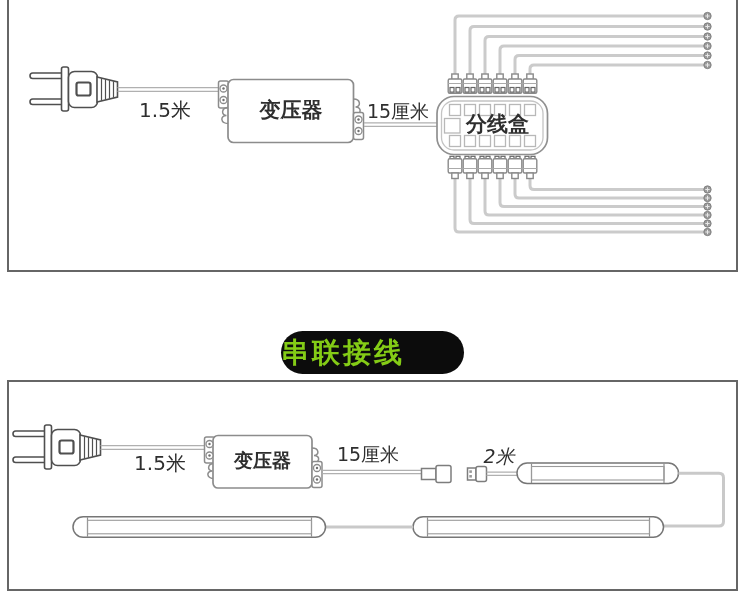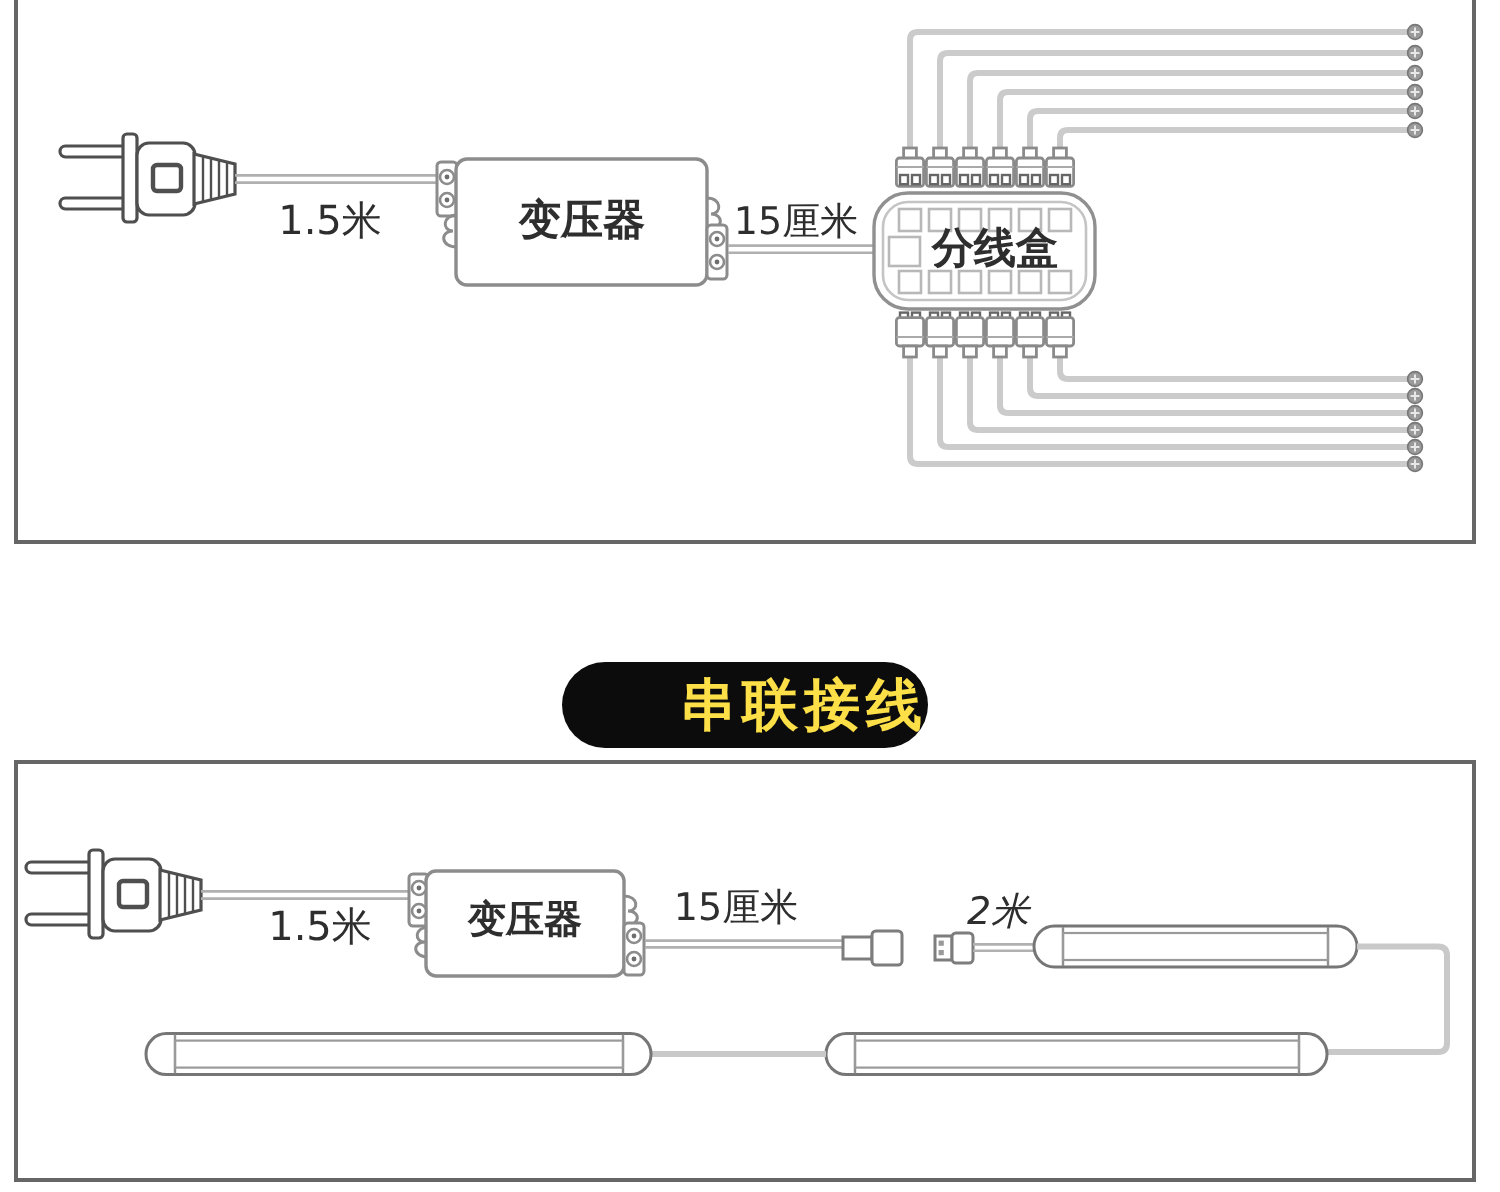--- a/index.html
+++ b/index.html
@@ -11,23 +11,23 @@
   #top-panel{left:7px;top:-9px;width:731px;height:281px;}
   #bottom-panel{left:7px;top:380px;width:731px;height:211px;}
   #diagram-svg{position:absolute;left:0;top:0;pointer-events:none;}
   .lbl{
     position:absolute;color:#2e2e2e;text-align:center;white-space:nowrap;
     font-weight:500;line-height:1.1;
   }
   .lbl.bold{font-weight:700;}
   .badge{
     position:absolute;left:281px;top:331px;width:183px;height:43px;
-    background:#0c0c0c;border-radius:21.5px;color:#fde047;
+    background:#0c0c0c;border-radius:21.5px;color:#84cc16;
     font-size:28px;font-weight:700;letter-spacing:3px;
-    line-height:43px;text-align:right;
+    line-height:43px;text-align:left;
   }
   #lbl-cable-top{left:138px;top:99px;width:54px;font-size:20px;}
   #lbl-transformer-top{left:228px;top:99px;width:126px;font-size:21px;}
   #lbl-15cm-top{left:362px;top:101px;width:72px;font-size:19px;}
   #lbl-junction-box{left:437px;top:113px;width:121px;font-size:21px;}
   #lbl-cable-bottom{left:133px;top:452px;width:54px;font-size:20px;}
   #lbl-transformer-bottom{left:213px;top:450px;width:99px;font-size:19px;}
   #lbl-15cm-bottom{left:332px;top:444px;width:72px;font-size:19px;}
   #lbl-2m{left:477px;top:446px;width:44px;font-size:19px;font-style:italic;}
 </style>

